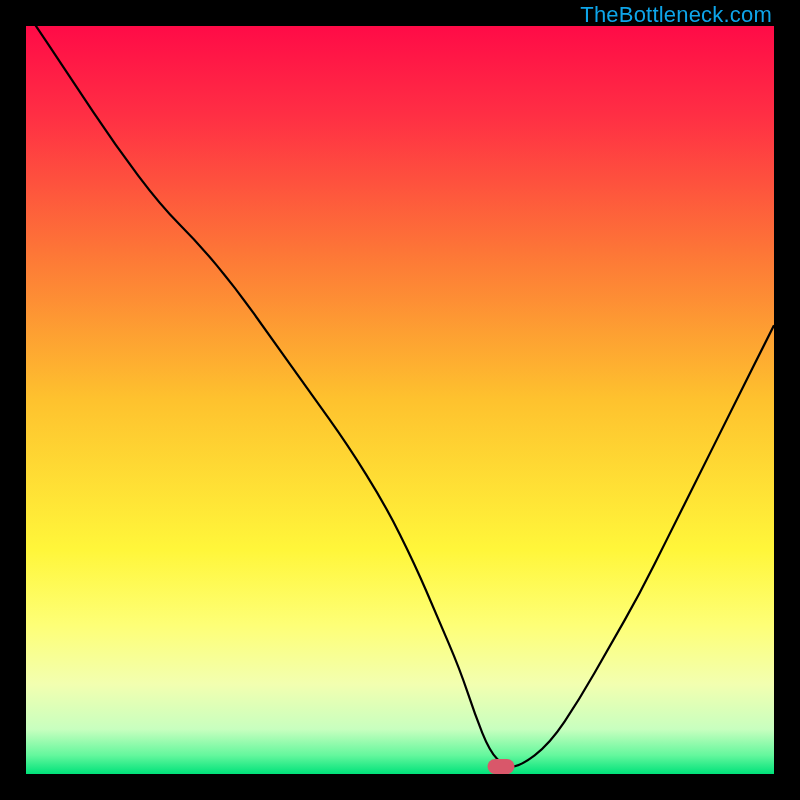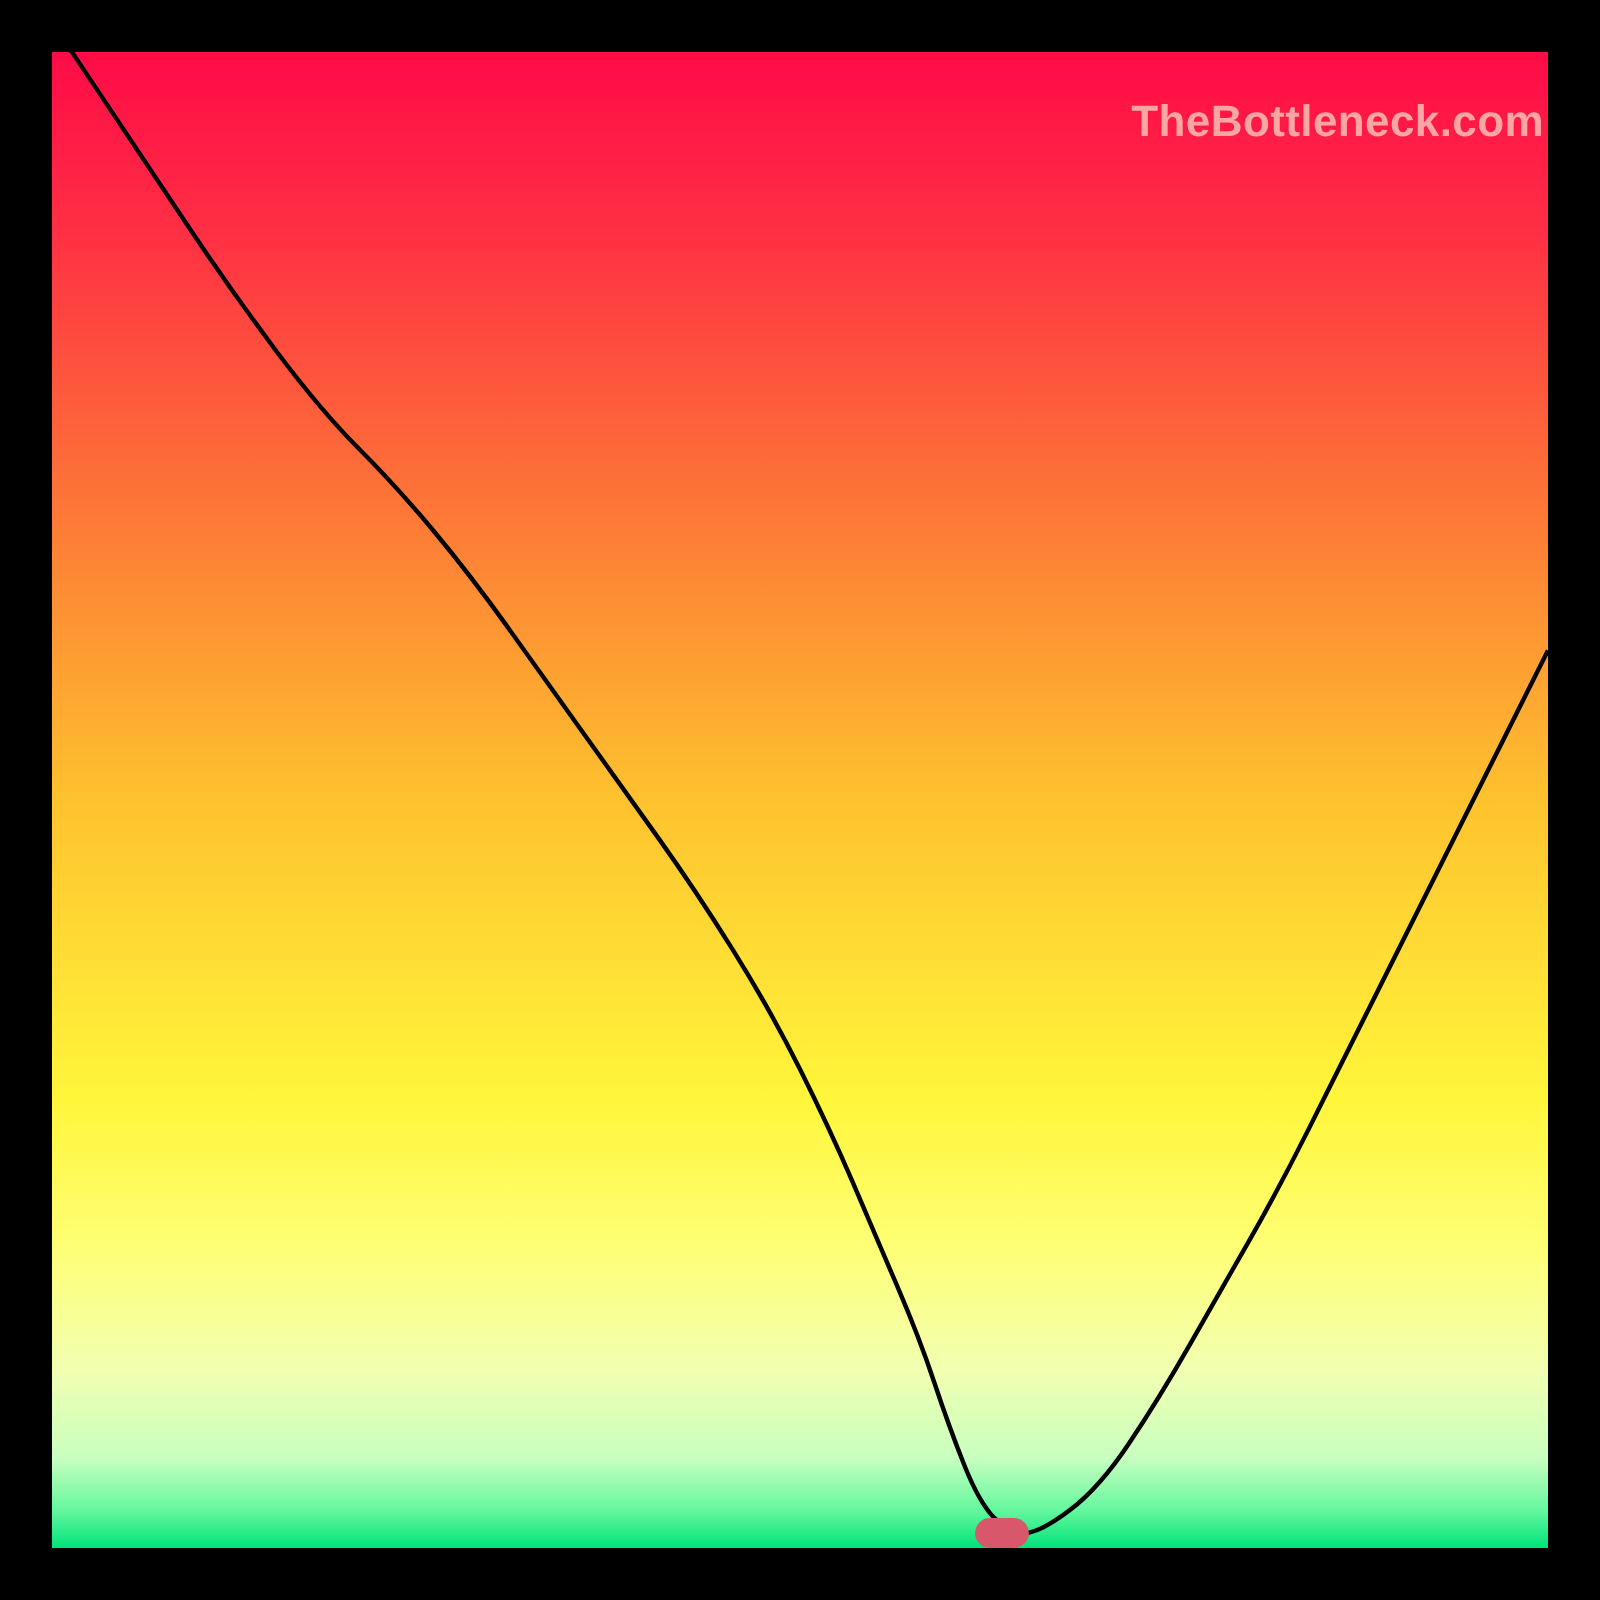--- a/index.html
+++ b/index.html
@@ -22,25 +22,24 @@
     left: 26px;
     top: 26px;
     width: 748px;
     height: 748px;
   }
   .watermark {
     position: absolute;
     top: 2px;
     right: 28px;
     font-size: 22px;
-    font-weight: 700;
-    color: #fca5a5;
+    font-weight: 400;
+    color: #0ea5e9;
     letter-spacing: 0.2px;
     user-select: none;
-    margin-top: 46px;
   }
 </style>
 </head>
 <body>
 
 <div class="frame">
 
   <svg class="plot" viewBox="0 0 100 100" preserveAspectRatio="none">
     <defs>
       <linearGradient id="bg-grad" x1="0" y1="0" x2="0" y2="1">

